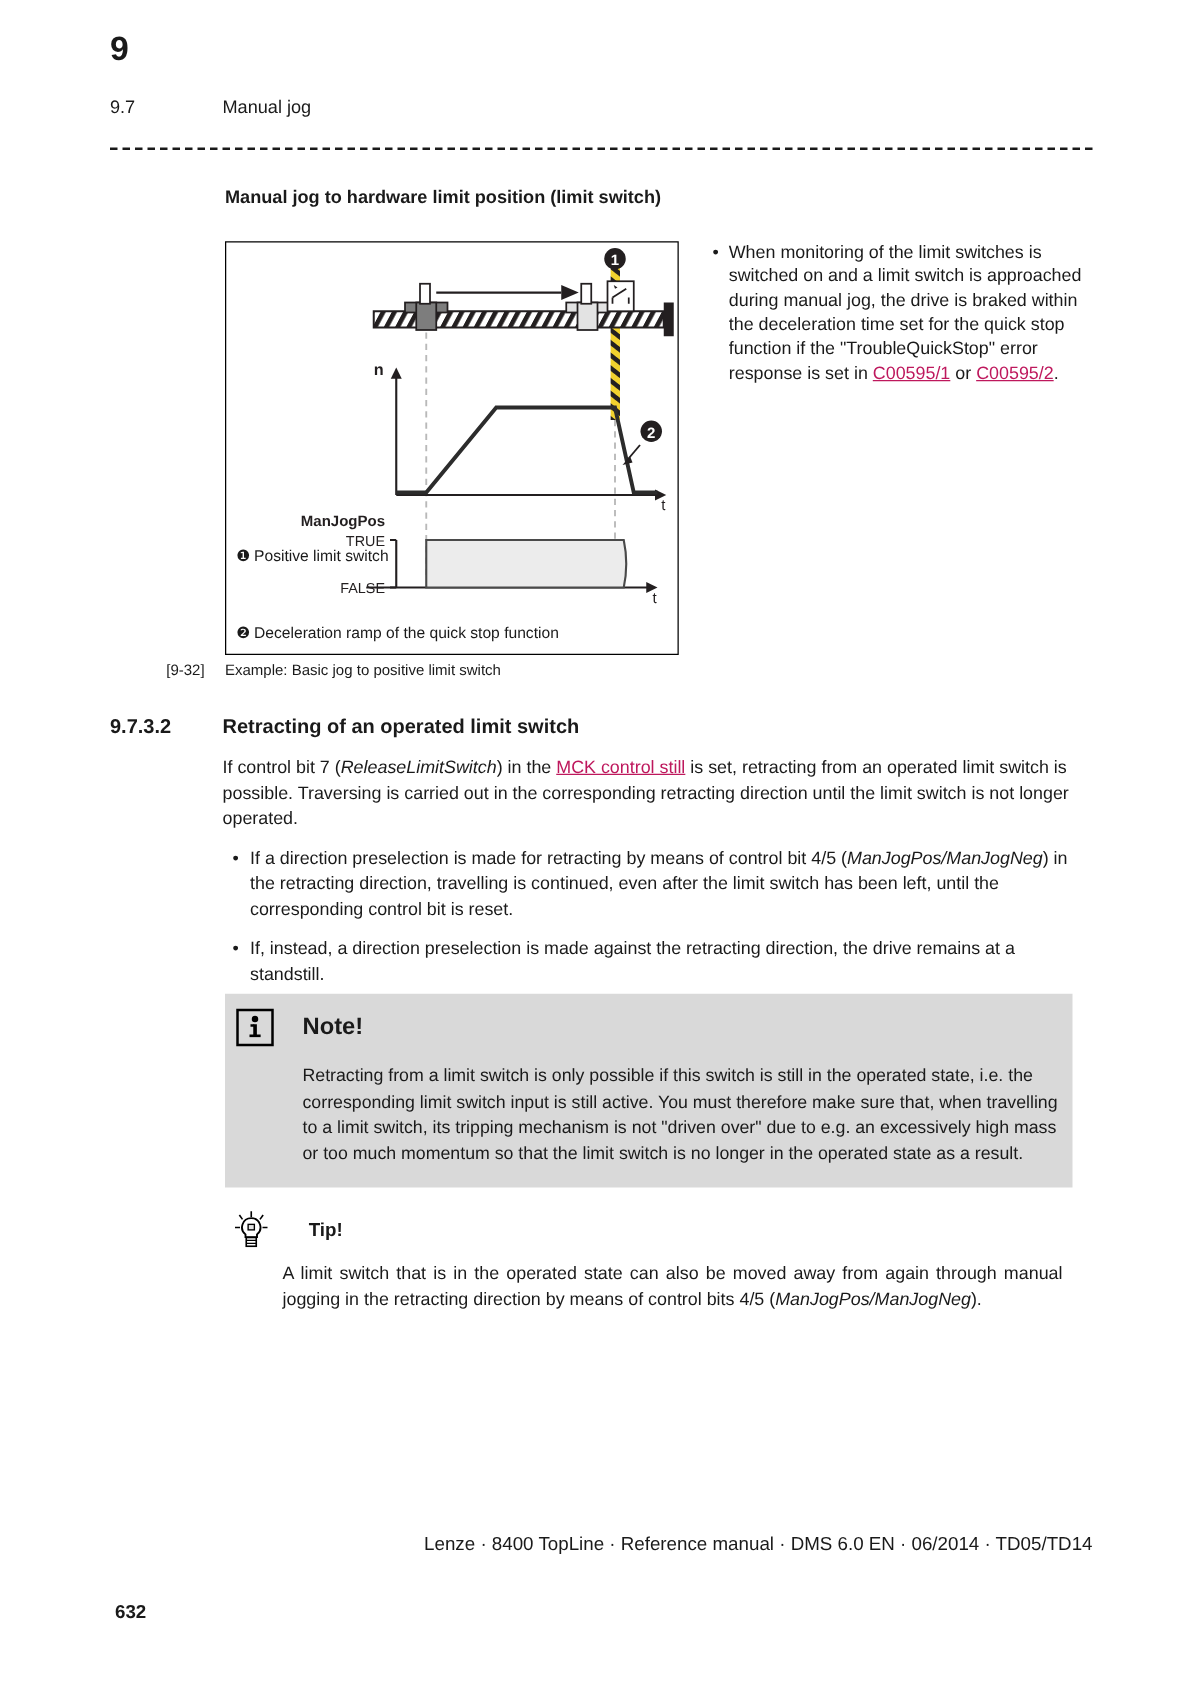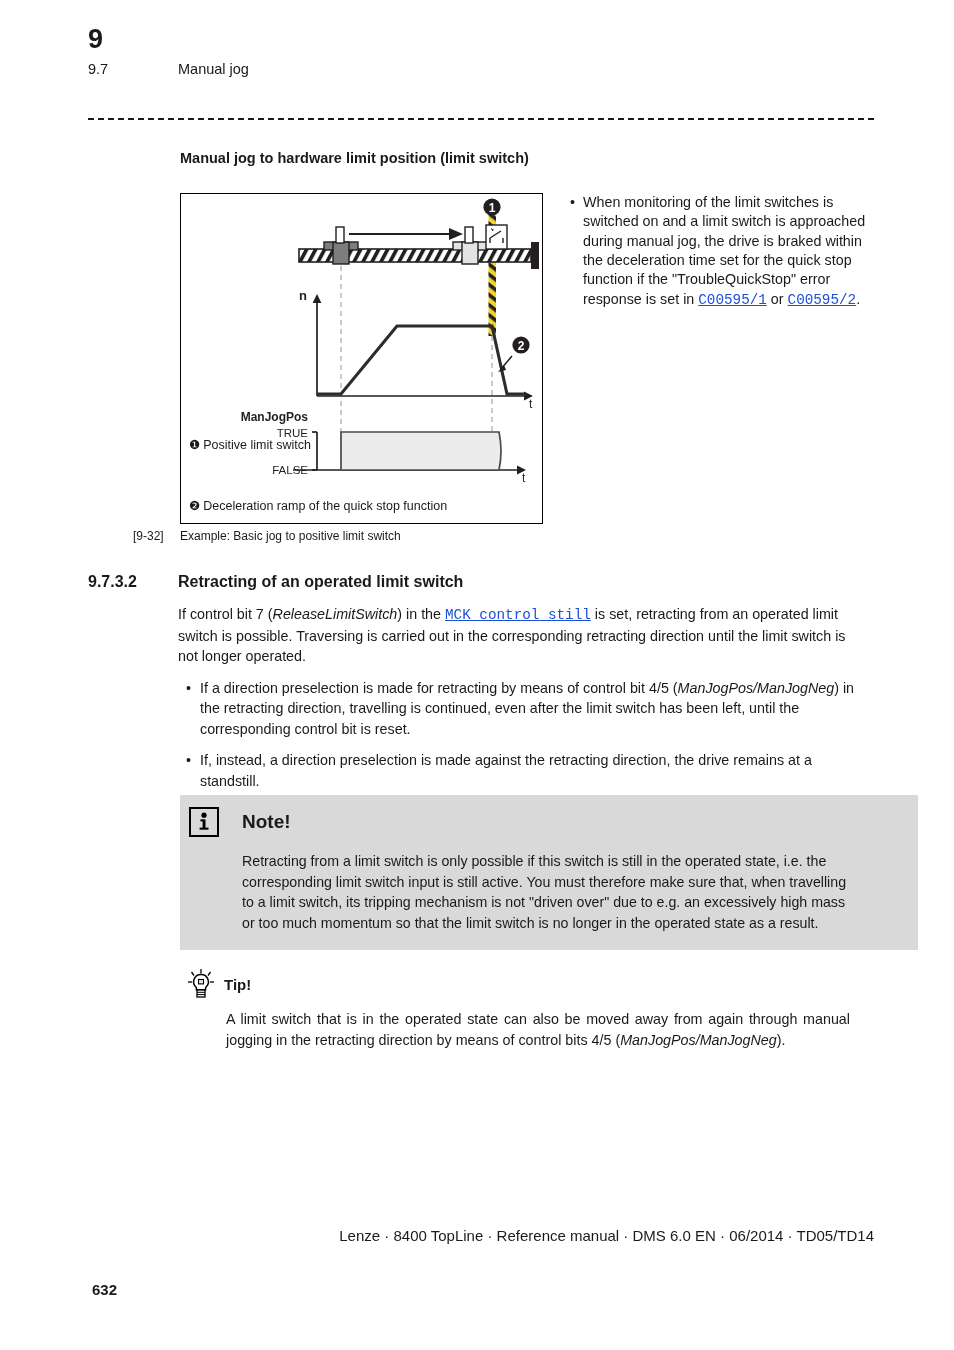--- a/index.html
+++ b/index.html
@@ -34,21 +34,21 @@
     line-height: 1.15;
     letter-spacing: -0.2px;
   }
   .hdr-chapter-title {
     font-size: 27px;
     font-weight: bold;
     line-height: 1.15;
     letter-spacing: -0.2px;
   }
   .hdr-row.sub {
-    margin-top: 6px;
+    margin-top: 23px;
     align-items: center;
   }
   .hdr-sec-num {
     font-size: 14.5px;
     width: 90px;
     line-height: 1.2;
   }
   .hdr-sec-title {
     font-size: 14.5px;
     line-height: 1.2;
@@ -112,23 +112,22 @@
   .fig-side-list .li {
     display: flex;
     align-items: flex-start;
   }
   .fig-side-list .dot {
     width: 13px;
     flex: 0 0 13px;
     text-align: left;
   }
   a.doclink {
-    color: #1d4ed8;
+    color: #be185d;
     text-decoration: underline;
-    font-family: Liberation Mono, monospace;
   }
 
   .fig-caption {
     position: absolute;
     left: 133px;
     top: 529px;
     font-size: 12px;
     display: flex;
   }
   .fig-caption .capnum {
@@ -183,21 +182,21 @@
   }
   ul.bullets li .txt {
     flex: 1;
   }
 
   
   .note-box {
     position: absolute;
     left: 180px;
     top: 795px;
-    width: 738px;
+    width: 678px;
     background: #d9d9d9;
     box-sizing: border-box;
     padding: 12px 12px 16px 0;
   }
   .note-head {
     display: flex;
     align-items: center;
     padding-left: 9px;
   }
   .icon-info {
@@ -223,20 +222,21 @@
   
   .tip-box {
     position: absolute;
     left: 186px;
     top: 968px;
     width: 680px;
   }
   .tip-head {
     display: flex;
     align-items: center;
+    gap: 23px;
   }
   .icon-bulb {
     width: 30px;
     height: 32px;
     flex: 0 0 30px;
     position: relative;
   }
   .tip-title {
     font-size: 15px;
     font-weight: bold;

